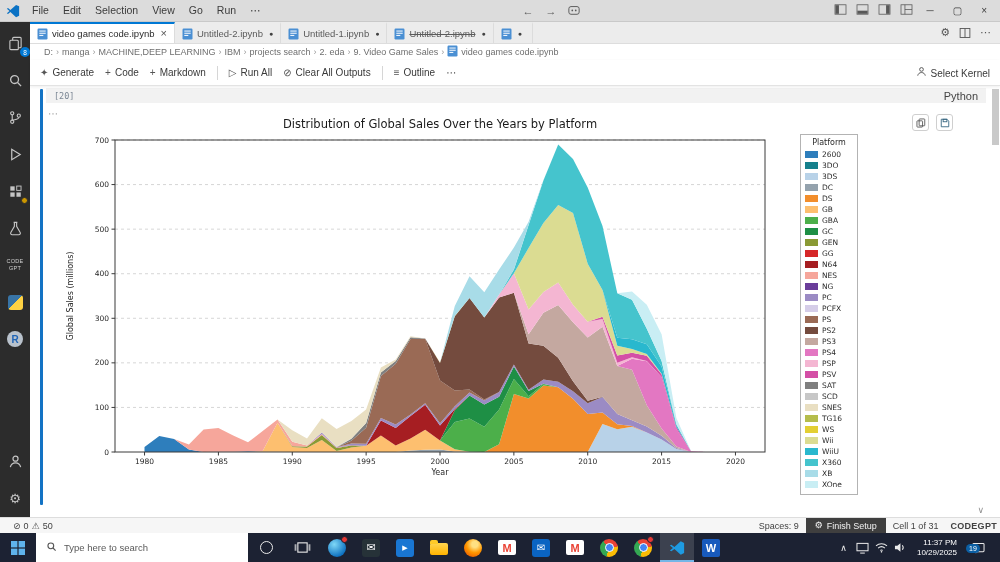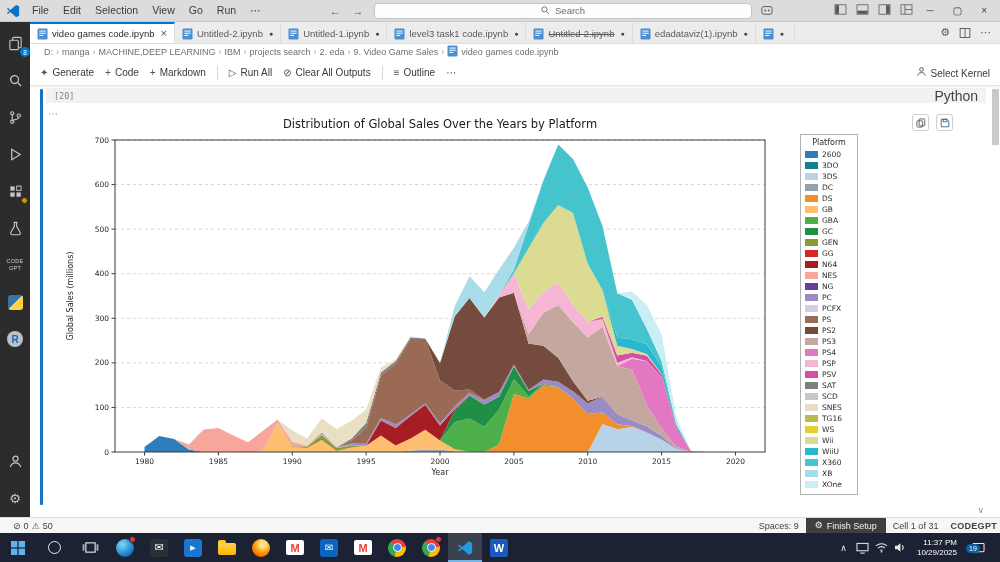--- a/index.html
+++ b/index.html
@@ -50,21 +50,21 @@
   .py-icon{width:15px;height:15px;border-radius:3px;background:linear-gradient(135deg,#3874a6 50%,#ffd243 50%)}
   .r-icon{width:16px;height:16px;border-radius:50%;background:#b9c2cc;color:#1f65b7;font-weight:bold;font-size:10px;display:flex;align-items:center;justify-content:center}
   .act-spacer{flex:1}
   .gear-glyph{font-family:"DejaVu Sans",sans-serif;font-size:13px;line-height:1}
 
   .main{flex:1;display:flex;flex-direction:column;min-width:0}
   .editor{flex:1;position:relative;background:#fff;overflow:hidden}
   .focus-bar{position:absolute;left:10px;top:3px;height:416px;width:2.5px;background:#1373c4;border-radius:1px}
   .cell-strip{position:absolute;left:16px;right:14px;top:2px;height:15px;background:#f2f2f2;display:flex;align-items:center;justify-content:space-between;padding:0 8px}
   .exec-count{font-family:"DejaVu Sans Mono",monospace;font-size:8.5px;color:#7b8794}
-  .cell-lang{font-size:14px;color:#444}
+  .cell-lang{font-size:11px;color:#444}
   .cell-more{position:absolute;left:18px;top:22px;font-size:10px;color:#9b9b9b}
   .figure{position:absolute;left:30px;top:28px;width:940px;height:392px}
   .out-actions{position:absolute;left:852px;top:0;display:flex;gap:7px}
   .out-btn{width:17px;height:17px;border:1px solid #cfcfcf;border-radius:3px;background:#fff;display:flex;align-items:center;justify-content:center}
   .legend{position:absolute;left:740px;top:20px;width:58px;background:#fff;border:1px solid #b3b3b3;padding:3px 4px 4px;font-family:"DejaVu Sans",sans-serif}
   .lg-title{font-size:8px;color:#2b2b2b;text-align:center;margin-bottom:2px}
   .lg-row{display:flex;align-items:center;gap:4px;height:11px}
   .lg-swatch{width:13px;height:7.5px;flex:none}
   .lg-label{font-size:7.5px;color:#2b2b2b}
   .scroll-thumb{position:absolute;right:1px;top:3px;width:7px;height:56px;background:#c9c9c9}
@@ -119,29 +119,20 @@
     <span class="menu-item">File</span>
     <span class="menu-item">Edit</span>
     <span class="menu-item">Selection</span>
     <span class="menu-item">View</span>
     <span class="menu-item">Go</span>
     <span class="menu-item">Run</span>
     <span class="menu-item">⋯</span>
     <div class="tb-center">
       <span class="nav-arrow">←</span>
       <span class="nav-arrow">→</span>
-      <div class="search-box">
-        <span>
-          <svg width="10" height="10" viewBox="0 0 16 16">
-              <circle cx="7" cy="7" r="4.2" fill="none" stroke="#777" stroke-width="1.6"></circle>
-              <line x1="10.2" y1="10.2" x2="14" y2="14" stroke="#777" stroke-width="1.6"></line>
-            </svg>
-        </span>
-        <span>Search</span>
-      </div>
       <span>
         <svg width="14" height="12" viewBox="0 0 16 14">
             <rect x="2" y="3" width="12" height="9" rx="2.5" fill="none" stroke="#585858" stroke-width="1.1"></rect>
             <circle cx="6" cy="7.5" r="1" fill="#585858"></circle>
             <circle cx="10" cy="7.5" r="1" fill="#585858"></circle>
           </svg>
       </span>
     </div>
     <div class="tb-right">
       <span><svg width="13" height="11" viewBox="0 0 16 14">
@@ -271,45 +262,21 @@
             </div>
             <div class="tab">
               <span class="tab-icon">
                 <svg width="11" height="12" viewBox="0 0 11 12">
                   <rect x="0.5" y="0.5" width="10" height="11" rx="1.2" fill="#4a8fd3"></rect>
                   <rect x="2.3" y="2.5" width="6.4" height="1.1" fill="#fff" opacity=".9"></rect>
                   <rect x="2.3" y="4.7" width="6.4" height="1.1" fill="#fff" opacity=".9"></rect>
                   <rect x="2.3" y="6.9" width="4" height="1.1" fill="#fff" opacity=".9"></rect>
                 </svg>
               </span>
-              <span class="tab-label">level3 task1 code.ipynb</span>
-              <span class="tab-dot">●</span>
-            </div>
-            <div class="tab">
-              <span class="tab-icon">
-                <svg width="11" height="12" viewBox="0 0 11 12">
-                  <rect x="0.5" y="0.5" width="10" height="11" rx="1.2" fill="#4a8fd3"></rect>
-                  <rect x="2.3" y="2.5" width="6.4" height="1.1" fill="#fff" opacity=".9"></rect>
-                  <rect x="2.3" y="4.7" width="6.4" height="1.1" fill="#fff" opacity=".9"></rect>
-                  <rect x="2.3" y="6.9" width="4" height="1.1" fill="#fff" opacity=".9"></rect>
-                </svg>
-              </span>
               <span class="tab-label strike">Untitled-2.ipynb</span>
-              <span class="tab-dot">●</span>
-            </div>
-            <div class="tab">
-              <span class="tab-icon">
-                <svg width="11" height="12" viewBox="0 0 11 12">
-                  <rect x="0.5" y="0.5" width="10" height="11" rx="1.2" fill="#4a8fd3"></rect>
-                  <rect x="2.3" y="2.5" width="6.4" height="1.1" fill="#fff" opacity=".9"></rect>
-                  <rect x="2.3" y="4.7" width="6.4" height="1.1" fill="#fff" opacity=".9"></rect>
-                  <rect x="2.3" y="6.9" width="4" height="1.1" fill="#fff" opacity=".9"></rect>
-                </svg>
-              </span>
-              <span class="tab-label">edadataviz(1).ipynb</span>
               <span class="tab-dot">●</span>
             </div>
           </div>
         <div class="tab" style="padding-right:10px">
           <span class="tab-icon" id="stub-icon">
               <svg width="11" height="12" viewBox="0 0 11 12">
                 <rect x="0.5" y="0.5" width="10" height="11" rx="1.2" fill="#4a8fd3"></rect>
                 <rect x="2.3" y="2.5" width="6.4" height="1.1" fill="#fff" opacity=".9"></rect>
                 <rect x="2.3" y="4.7" width="6.4" height="1.1" fill="#fff" opacity=".9"></rect>
                 <rect x="2.3" y="6.9" width="4" height="1.1" fill="#fff" opacity=".9"></rect>
@@ -666,20 +633,29 @@
 
   <div class="taskbar">
     <div class="tk-btn">
       <svg width="14" height="14" viewBox="0 0 14 14">
           <rect x="0" y="0" width="6.4" height="6.4" fill="#5fb3ec"></rect>
           <rect x="7.6" y="0" width="6.4" height="6.4" fill="#5fb3ec"></rect>
           <rect x="0" y="7.6" width="6.4" height="6.4" fill="#5fb3ec"></rect>
           <rect x="7.6" y="7.6" width="6.4" height="6.4" fill="#5fb3ec"></rect>
         </svg>
     </div>
+    <div class="tk-search">
+      <span>
+        <svg width="11" height="11" viewBox="0 0 16 16">
+            <circle cx="7" cy="7" r="4.2" fill="none" stroke="#555" stroke-width="1.6"></circle>
+            <line x1="10.2" y1="10.2" x2="14" y2="14" stroke="#555" stroke-width="1.6"></line>
+          </svg>
+      </span>
+      <span>Type here to search</span>
+    </div>
     <div class="tk-btn">
         <span class="cortana-ring"></span>
       </div>
     <div class="tk-btn">
       <svg width="17" height="13" viewBox="0 0 18 14">
           <rect x="4" y="2" width="10" height="10" fill="none" stroke="#eaeaea" stroke-width="1.2"></rect>
           <rect x="0.5" y="3.5" width="2" height="7" fill="#eaeaea" opacity=".7"></rect>
           <rect x="15.5" y="3.5" width="2" height="7" fill="#eaeaea" opacity=".7"></rect>
         </svg>
     </div>

